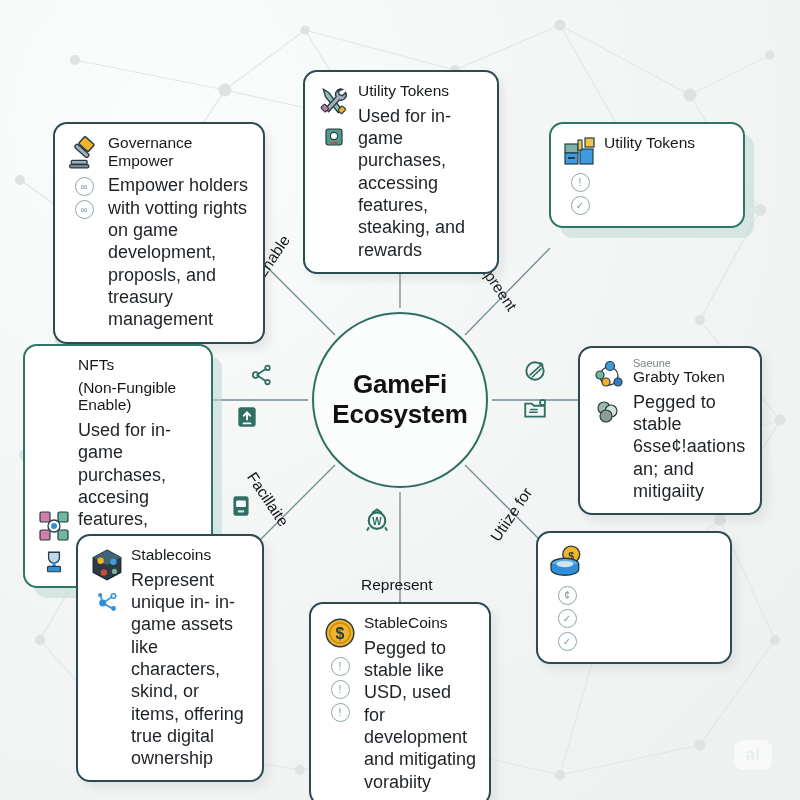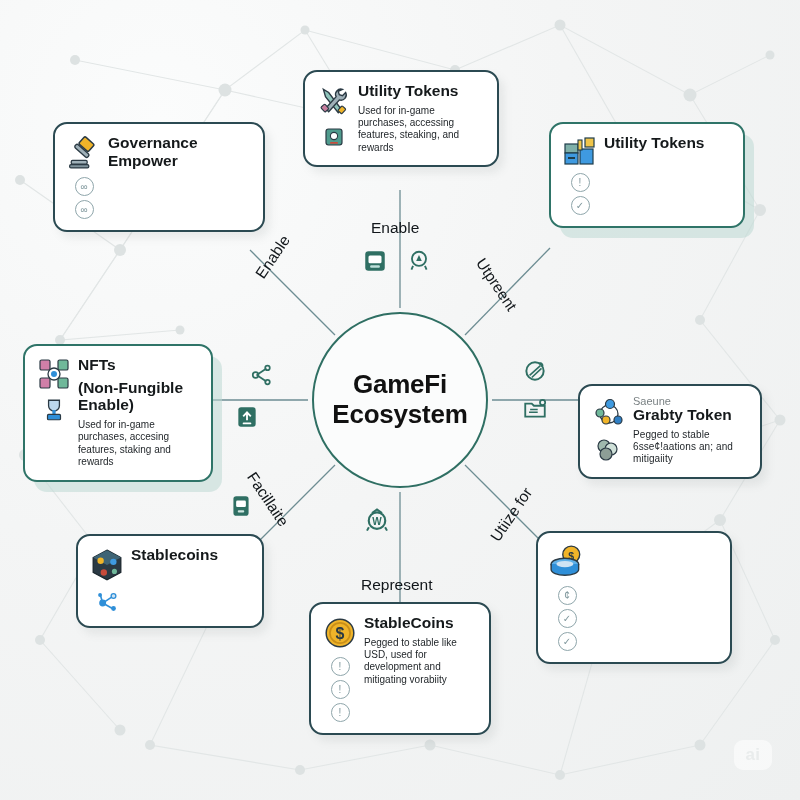--- a/index.html
+++ b/index.html
@@ -36,22 +36,22 @@
     border-radius:14px;
     padding:10px 12px 11px 12px;
     display:flex;gap:7px;
   }
   .card.teal{border-color:#2f7468;}
   .card.sh-teal{box-shadow:10px 11px 0 -1px rgba(190,216,211,.55);}
   .card.sh-grey{box-shadow:5px 6px 9px rgba(120,130,130,.13);}
   .icons{display:flex;flex-direction:column;align-items:center;gap:3px;padding-top:2px;
          flex:0 0 auto;width:34px;}
   .body{flex:1 1 auto;min-width:0;}
-  .ctitle{font-size:15.5px;font-weight:bold;color:#15191b;line-height:1.14;margin-bottom:5px;}
-  .cdesc{font-size:10px;color:#1d2226;line-height:1.24;}
+  .ctitle{font-size:15.5px;font-weight:normal;color:#15191b;line-height:1.14;margin-bottom:5px;}
+  .cdesc{font-size:18px;color:#1d2226;line-height:1.24;}
   .cdesc.blur{filter:blur(.35px);letter-spacing:.1px;}
   .ghost{font-size:11px;color:#4b5558;opacity:.75;line-height:1;margin-bottom:-1px;filter:blur(.5px);}
 
   .bullets{display:flex;flex-direction:column;gap:4px;align-items:center;margin-top:4px;}
   .bul{width:17px;height:17px;border-radius:50%;border:1.4px solid #8fa6ab;
        display:flex;align-items:center;justify-content:center;
        font-size:10px;color:#7f979c;line-height:1;}
 
   
   .elab{position:absolute;font-size:15.5px;color:#11161a;white-space:nowrap;}
@@ -198,20 +198,21 @@
         <rect x="4" y="23" width="15" height="3.4" rx="1.2" fill="#9fb0b8" stroke="#2b3a44" stroke-width="1.2"></rect>
         <rect x="2.5" y="27" width="18" height="3" rx="1.2" fill="#7e929b" stroke="#2b3a44" stroke-width="1.2"></rect>
       </svg>
       <div class="bullets">
         <div class="bul">∞</div>
         <div class="bul">∞</div>
       </div>
     </div>
     <div class="body">
       <div class="ctitle">Governance Empower</div>
+      <div class="cdesc">Empower holders with votting rights on game development, proposls, and treasury management</div>
     </div>
   </div>
 
   <div class="card sh-grey" style="left:303px;top:70px;width:196px;">
     <div class="icons">
       <svg width="34" height="34" viewBox="0 0 32 32">
         <path d="M6 5 L11 8 L23 24 L20 27 L8 12 Z" fill="#8fc4bb" stroke="#2b3a44" stroke-width="1.3"></path>
         <path d="M24 5 a5 5 0 0 0 -6 7 L8 23 l3 3 L21 15 a5 5 0 0 0 6 -7 l-3 3 -3 -1 -1 -3 Z" fill="#9fb0b8" stroke="#2b3a44" stroke-width="1.3"></path>
         <rect x="5" y="20" width="5" height="6" rx="1" transform="rotate(-42 7 23)" fill="#c77e9e" stroke="#2b3a44" stroke-width="1.1"></rect>
         <rect x="21" y="21" width="5" height="6" rx="1" transform="rotate(42 23 24)" fill="#f0b429" stroke="#2b3a44" stroke-width="1.1"></rect>
@@ -243,21 +244,21 @@
       <div class="bullets">
         <div class="bul">!</div>
         <div class="bul">✓</div>
       </div>
     </div>
     <div class="body">
       <div class="ctitle">Utility Tokens</div>
     </div>
   </div>
 
-  <div class="card teal sh-teal" style="left:23px;top:344px;width:190px;">
+  <div class="card teal sh-teal" style="left:23px;top:344px;width:190px;align-items:flex-end;">
     <div class="icons">
       <svg width="34" height="32" viewBox="0 0 32 32">
         <rect x="2" y="2" width="10" height="10" rx="1.6" fill="#d07fa8" stroke="#2b3a44" stroke-width="1.2"></rect>
         <rect x="20" y="2" width="10" height="10" rx="1.6" fill="#6fb89a" stroke="#2b3a44" stroke-width="1.2"></rect>
         <rect x="2" y="20" width="10" height="10" rx="1.6" fill="#d07fa8" stroke="#2b3a44" stroke-width="1.2"></rect>
         <rect x="20" y="20" width="10" height="10" rx="1.6" fill="#6fb89a" stroke="#2b3a44" stroke-width="1.2"></rect>
         <circle cx="16" cy="16" r="6" fill="#fff" stroke="#2b3a44" stroke-width="1.3"></circle>
         <circle cx="16" cy="16" r="3" fill="#2f8fd8"></circle>
       </svg>
       <div class="bullets">
@@ -268,21 +269,21 @@
         </svg>
       </div>
     </div>
     <div class="body">
       <div class="ctitle">NFTs</div>
       <div class="ctitle">(Non-Fungible Enable)</div>
       <div class="cdesc">Used for in-game purchases, accesing features, staking and rewards</div>
     </div>
   </div>
 
-  <div class="card sh-grey" style="left:578px;top:346px;width:184px;margin-top:38px;">
+  <div class="card sh-grey" style="left:578px;top:346px;width:184px;">
     <div class="icons">
       <svg width="34" height="32" viewBox="0 0 32 32">
         <circle cx="16" cy="16" r="9" fill="none" stroke="#2b3a44" stroke-width="1.3"></circle>
         <circle cx="17" cy="6" r="4.5" fill="#3f9ae0" stroke="#2b3a44" stroke-width="1.2"></circle>
         <circle cx="7" cy="15" r="4" fill="#6fb89a" stroke="#2b3a44" stroke-width="1.2"></circle>
         <circle cx="13" cy="22" r="4" fill="#f0b429" stroke="#2b3a44" stroke-width="1.2"></circle>
         <circle cx="25" cy="22" r="4" fill="#2f7fc4" stroke="#2b3a44" stroke-width="1.2"></circle>
       </svg>
       <div class="bullets">
         <svg width="28" height="26" viewBox="0 0 28 26">
@@ -316,20 +317,21 @@
           </g>
           <circle cx="8" cy="13" r="3.2" fill="#2f8fd8"></circle>
           <circle cx="18" cy="6.5" r="2.2" fill="#cfe3f3" stroke="#2f8fd8" stroke-width="1.2"></circle>
           <circle cx="18" cy="18" r="2.2" fill="#2f8fd8"></circle>
           <circle cx="5.6" cy="5.5" r="1.8" fill="#2f8fd8"></circle>
         </svg>
       </div>
     </div>
     <div class="body">
       <div class="ctitle">Stablecoins</div>
+      <div class="cdesc">Represent unique in- in-game assets like characters, skind, or items, offering true digital ownership</div>
     </div>
   </div>
 
   <div class="card sh-grey" style="left:309px;top:602px;width:182px;">
     <div class="icons">
       <svg width="34" height="34" viewBox="0 0 32 32">
         <circle cx="16" cy="16" r="13" fill="#f0b429" stroke="#2b3a44" stroke-width="1.4"></circle>
         <circle cx="16" cy="16" r="9.5" fill="none" stroke="#c98f18" stroke-width="1.6"></circle>
         <text x="16" y="22" font-size="15" text-anchor="middle" fill="#2b3a44" font-family="Liberation Sans, sans-serif" font-weight="bold">$</text>
       </svg>

